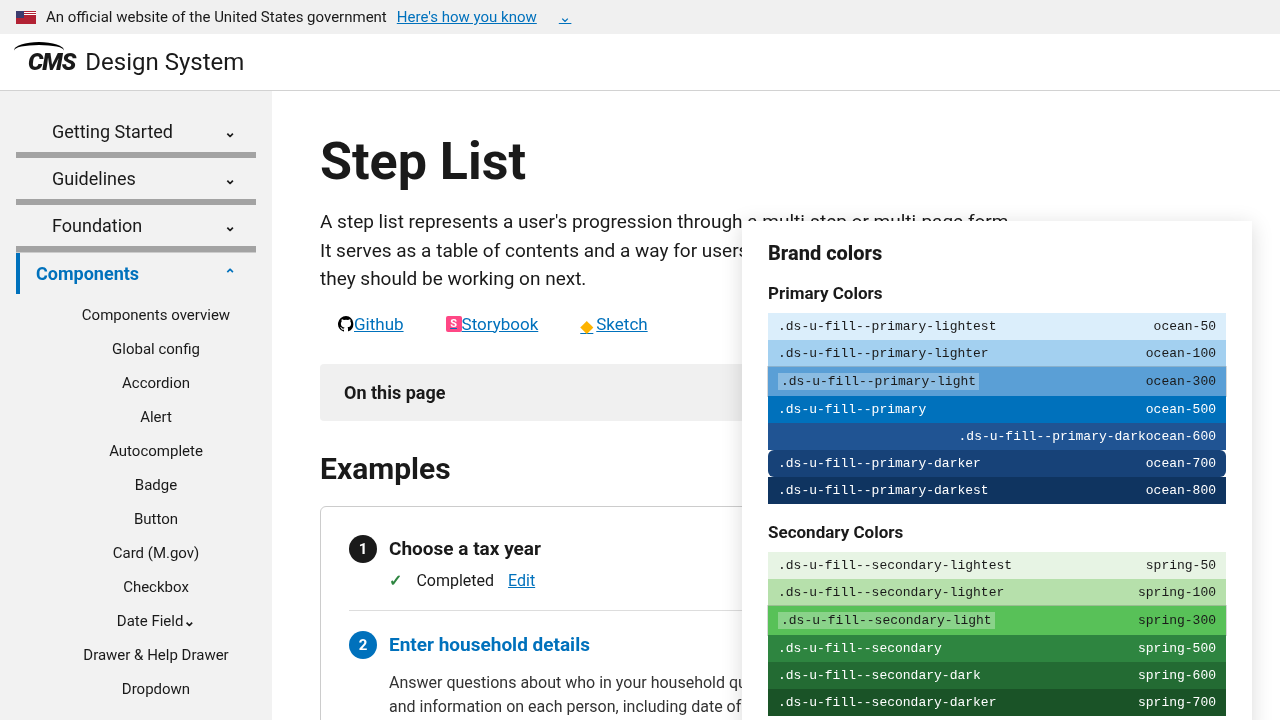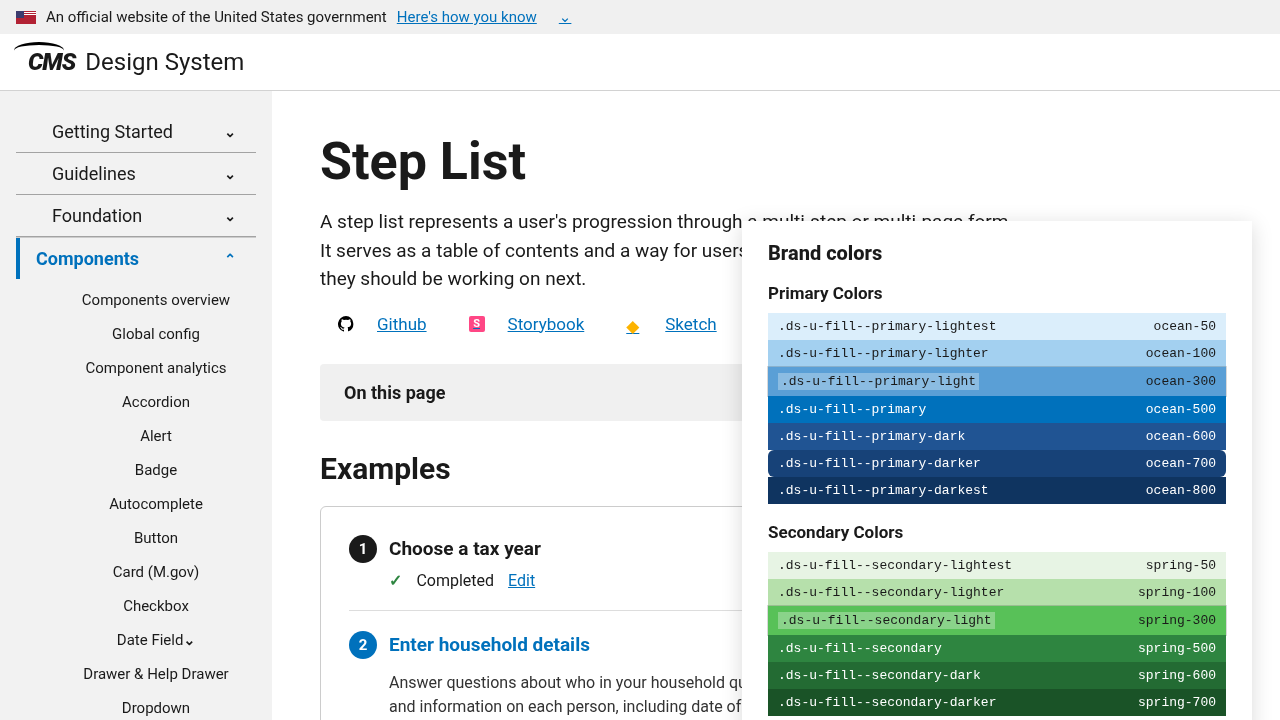--- a/index.html
+++ b/index.html
@@ -8,32 +8,32 @@
 .gov-banner .flag { width: 20px; height: 13px; background: linear-gradient(to bottom, #b22234 0%, #b22234 8%, #fff 8%, #fff 16%, #b22234 16%, #b22234 24%, #fff 24%, #fff 32%, #b22234 32%); position: relative; }
 .gov-banner .flag::after { content:""; position:absolute; left:0; top:0; width:8px; height:7px; background:#3c3b6e; }
 .gov-banner a { color: #0071bc; text-decoration: underline; display: inline-flex; align-items: center; gap: 22px; }
 .header { display: flex; align-items: center; padding: 14px 18px; border-bottom: 1px solid #d2d2d2; }
 .logo { display: flex; align-items: center; gap: 10px; }
 .logo-mark { font-style: italic; font-weight: 900; font-size: 24px; letter-spacing: -1px; position: relative; padding-left: 10px; }
 .logo-mark::before { content:""; position:absolute; left:-4px; top:-6px; width:50px; height:14px; border-top:3px solid #000; border-radius: 50% 50% 0 0; }
 .logo-text { font-size: 24px; font-weight: 400; }
 .layout { display: flex; }
 .sidebar { width: 272px; background: #f2f2f2; min-height: calc(100vh - 103px); padding-top: 20px; }
-.nav-item { display: flex; justify-content: space-between; align-items: center; padding: 10px 20px 10px 36px; font-size: 18px; cursor: pointer; border-bottom: 1px solid #a3a3a3; margin: 0 16px; }
+.nav-item { display: flex; justify-content: space-between; align-items: center; padding: 10px 20px 10px 36px; font-size: 18px; cursor: pointer; border-bottom: 6px solid #a3a3a3; margin: 0 16px; }
 .nav-item.first { border-top: none; }
 .nav-item.active { color: #0071bc; font-weight: 700; border-top: 1px solid #ccc; border-bottom: none; position: relative; margin-left: 16px; padding-left: 20px; }
 .nav-item.active::before { content:""; position:absolute; left:0; top:0; bottom:0; width:4px; background:#0071bc; }
 .chev { font-size: 14px; font-weight: 700; }
 .sub-list { padding: 4px 0; }
 .sub-item { padding: 8px 20px 8px 60px; font-size: 15px; cursor: pointer; display:flex; justify-content:center; align-items:center; }
 .main { flex: 1; padding: 40px 48px; position: relative; }
 .page-title { font-size: 52px; font-weight: 700; margin-bottom: 16px; }
 .page-desc { font-size: 19px; line-height: 1.5; margin-bottom: 20px; max-width: 700px; }
 .links { display: flex; gap: 24px; margin-bottom: 30px; align-items: center; }
-.links a { color: #0071bc; text-decoration: underline; font-size: 17px; display: inline-flex; align-items: center; gap: 23px; padding-left: 18px; }
+.links a { color: #0071bc; text-decoration: underline; font-size: 17px; display: inline-flex; align-items: center; gap: 0; padding-left: 18px; }
 .links .ic { display:inline-block; width:16px; height:16px; }
 .toc-box { background: #f0f0f0; padding: 18px 24px; border-radius: 4px; margin-bottom: 30px; max-width: 700px; }
 .toc-box h3 { font-size: 18px; font-weight: 700; }
 .section-h { font-size: 30px; font-weight: 700; margin-bottom: 20px; }
 .example-box { border: 1px solid #ccc; border-radius: 6px; padding: 28px; max-width: 700px; }
 .step { border-bottom: 1px solid #ddd; padding-bottom: 20px; margin-bottom: 20px; }
 .step:last-child { border-bottom: none; margin-bottom: 0; padding-bottom: 0; }
 .step-head { display: flex; align-items: center; gap: 12px; }
 .step-num { width: 28px; height: 28px; border-radius: 50%; display: flex; align-items: center; justify-content: center; font-weight: 700; font-size: 15px; }
 .step-num.done { background: #1a1a1a; color: #fff; }
@@ -89,33 +89,30 @@
         <span class="chev">⌃</span>
     </div>
     <div class="sub-list">
       <div class="sub-item">
           <span>Components overview</span>
         </div>
       <div class="sub-item">
           <span>Global config</span>
         </div>
       <div class="sub-item">
-          <span>Component analytics</span>
-        </div>
-      <div class="sub-item">
           <span>Accordion</span>
         </div>
       <div class="sub-item">
           <span>Alert</span>
         </div>
       <div class="sub-item">
+          <span>Autocomplete</span>
+        </div>
+      <div class="sub-item">
           <span>Badge</span>
-        </div>
-      <div class="sub-item">
-          <span>Autocomplete</span>
         </div>
       <div class="sub-item">
           <span>Button</span>
         </div>
       <div class="sub-item">
           <span>Card (M.gov)</span>
         </div>
       <div class="sub-item">
           <span>Checkbox</span>
         </div>
@@ -189,21 +186,21 @@
             <span>ocean-100</span>
           </div>
           <div class="swatch hl" style="background: rgb(90, 159, 214); color: rgb(26, 26, 26);">
             <span style="background: rgba(255, 255, 255, 0.3); padding: 1px 3px;">.ds-u-fill--primary-light</span>
             <span>ocean-300</span>
           </div>
           <div class="swatch" style="background: rgb(0, 113, 188); color: rgb(255, 255, 255);">
             <span>.ds-u-fill--primary</span>
             <span>ocean-500</span>
           </div>
-          <div class="swatch" style="background: rgb(32, 84, 147); color: rgb(255, 255, 255);">
+          <div class="swatch" style="background: rgb(32, 84, 147); color: rgb(255, 255, 255); justify-content: flex-end;">
             <span>.ds-u-fill--primary-dark</span>
             <span>ocean-600</span>
           </div>
           <div class="swatch" style="background: rgb(23, 66, 120); color: rgb(255, 255, 255); border-radius: 6px;">
             <span>.ds-u-fill--primary-darker</span>
             <span>ocean-700</span>
           </div>
           <div class="swatch" style="background: rgb(15, 52, 96); color: rgb(255, 255, 255);">
             <span>.ds-u-fill--primary-darkest</span>
             <span>ocean-800</span>

